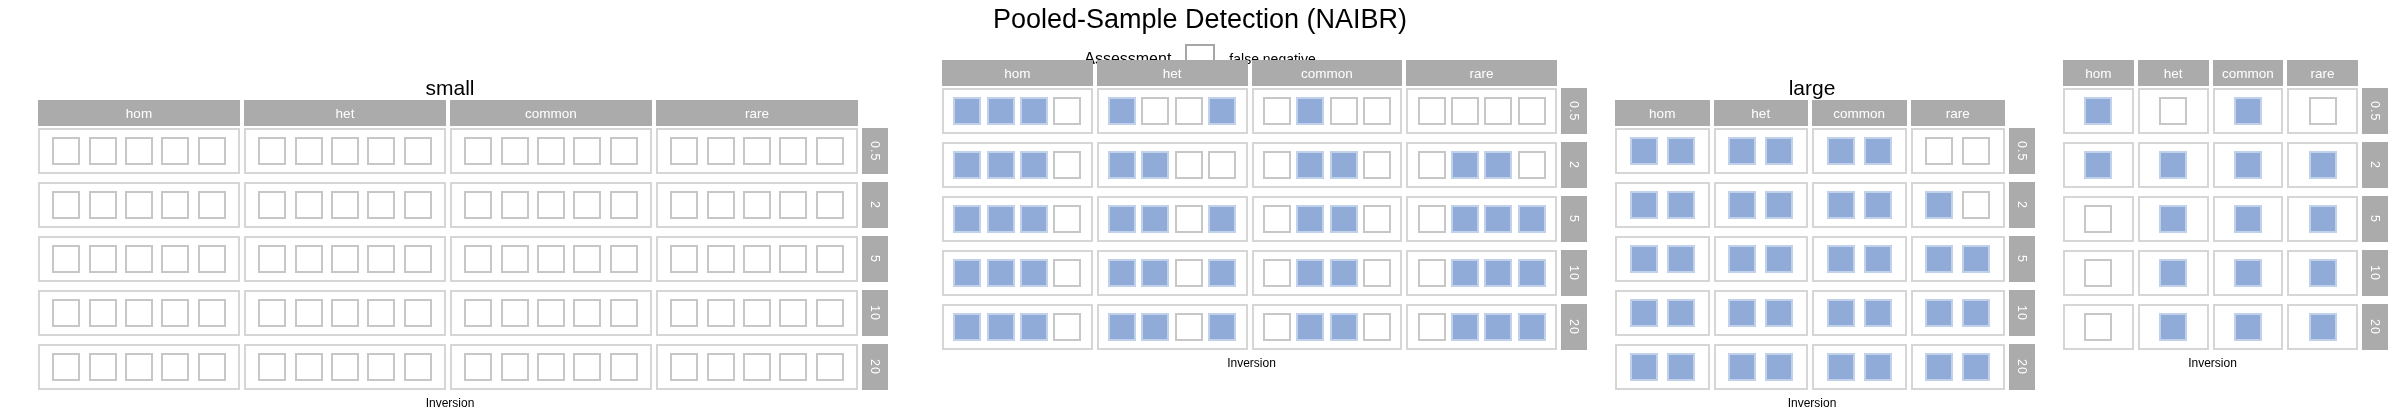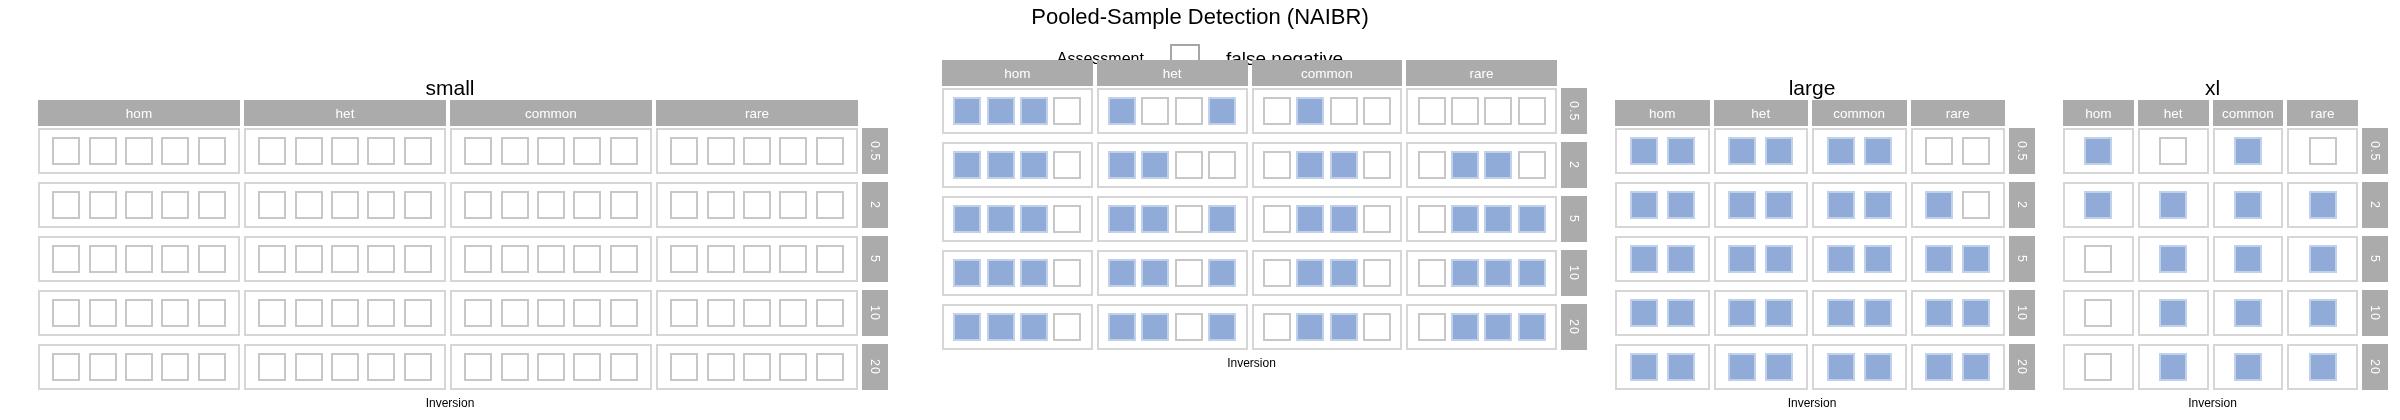--- a/index.html
+++ b/index.html
@@ -1,26 +1,26 @@
 <!DOCTYPE html>
 <html><head>
 <meta charset="utf-8">
 <style>
   html,body{margin:0;padding:0;background:#ffffff;}
   body{width:2400px;height:420px;position:relative;overflow:hidden;
        font-family:"Liberation Sans","DejaVu Sans",sans-serif;color:#000;}
   .fig{position:absolute;inset:0;}
   .title{position:absolute;top:4px;left:0;width:100%;text-align:center;
-         font-size:22px;color:#000;}
+         font-size:27px;color:#000;}
   .legend{position:absolute;top:44px;left:0;width:100%;display:flex;
-          align-items:center;justify-content:center;gap:26px;}
+          align-items:center;justify-content:center;gap:14px;}
   .legend-title{font-size:16px;}
   .legend-key{width:30px;height:30px;background:#ffffff;border:2px solid #a6a6a6;
               box-sizing:border-box;display:inline-block;}
-  .legend-label{font-size:19px;}
+  .legend-label{font-size:14px;}
   .panels{position:absolute;left:38px;top:60px;display:flex;align-items:flex-start;}
   .panel{flex:none;display:flex;flex-direction:column;}
   .panel-title{height:40px;display:flex;align-items:flex-end;justify-content:center;
                font-size:21px;padding-bottom:0;padding-right:26px;box-sizing:border-box;}
   .panel-grid{display:flex;gap:4px;}
   .facet-col{flex:1;display:flex;flex-direction:column;min-width:0;}
   .facet-strip{height:26px;background:#ababab;color:#ffffff;display:flex;
                align-items:center;justify-content:center;font-size:13.5px;
                margin-bottom:2px;}
   .cell{height:46px;background:#ffffff;border:2px solid #d6d6d6;box-sizing:border-box;
@@ -461,21 +461,20 @@
             <div class="row-strip">0.5</div>
             <div class="row-strip">2</div>
             <div class="row-strip">5</div>
             <div class="row-strip">10</div>
             <div class="row-strip">20</div>
           </div>
         </div>
         <div class="x-label">Inversion</div>
       </div>
       <div class="panel" style="width: 325px; margin-left: 28px;">
-        <div class="panel-title">xl</div>
         <div class="panel-grid">
           <div class="facet-col">
             <div class="facet-strip">hom</div>
             <div class="cell">
               <div class="square det"></div>
             </div>
             <div class="cell">
               <div class="square det"></div>
             </div>
             <div class="cell">

